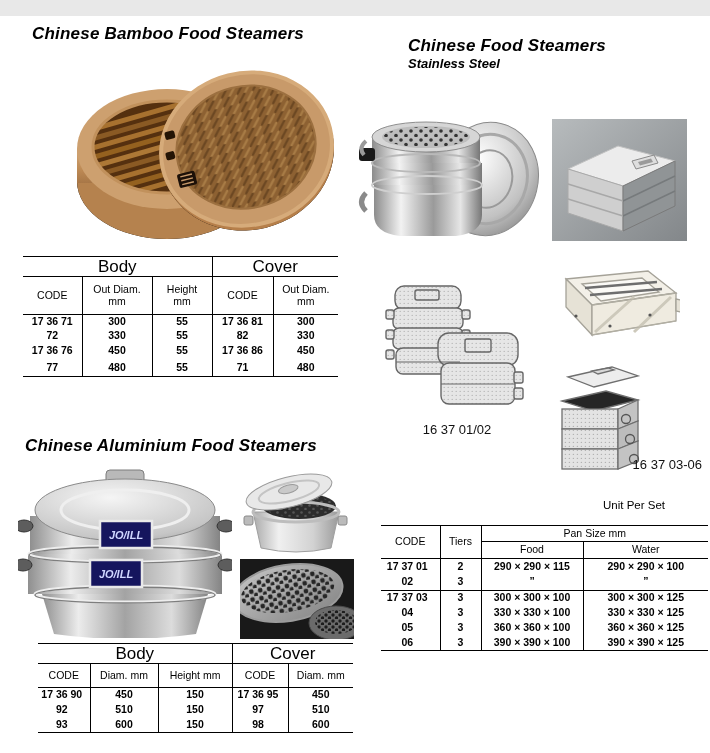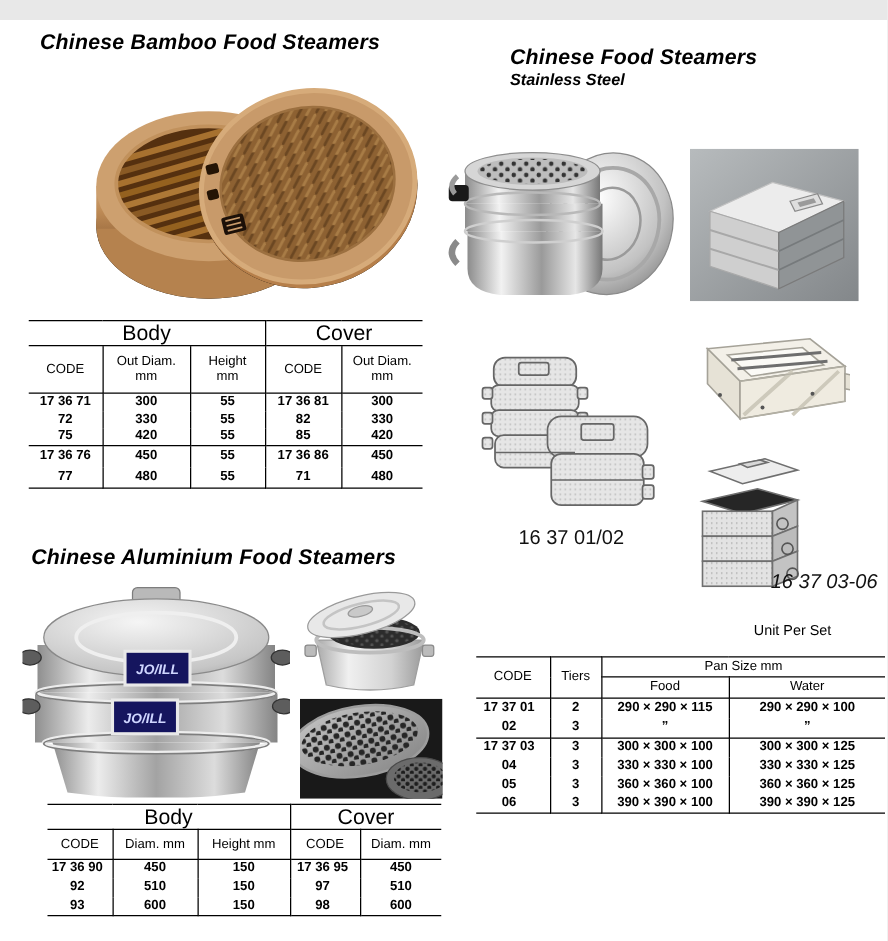--- a/index.html
+++ b/index.html
@@ -10,21 +10,21 @@
   }
   .title {
     position:absolute; font-weight:bold; font-style:italic;
     font-size:17px; white-space:nowrap; letter-spacing:0.2px;
   }
   .subtitle {
     position:absolute; font-weight:bold; font-style:italic;
     font-size:13px; white-space:nowrap;
   }
   .figure { position:absolute; }
-  .fig-label { position:absolute; font-size:16px; color:#111; white-space:nowrap; }
+  .fig-label { position:absolute; font-size:13px; color:#111; white-space:nowrap; }
   .unit-note { position:absolute; font-size:11.5px; text-align:center; }
 
   table.cat {
     position:absolute; border-collapse:collapse; table-layout:fixed;
     font-size:10.5px; line-height:1.12; color:#000;
   }
   table.cat td { padding:0; margin:0; overflow:hidden; white-space:nowrap;
     text-align:center; vertical-align:middle; font-weight:normal; }
   .grp  { font-weight:bold; font-size:17px; }
   .vr   { border-right:1px solid #000; }
@@ -221,21 +221,21 @@
         <rect x="6" y="88" width="56" height="20" fill="url(#st-stip)"></rect>
         <polygon points="62,48 82,39 82,60 62,68" fill="#c3c3c3"></polygon>
         <polygon points="62,68 82,60 82,80 62,88" fill="#bcbcbc"></polygon>
         <polygon points="62,88 82,80 82,100 62,108" fill="#c3c3c3"></polygon>
         <circle cx="70" cy="58" r="4.5" fill="none" stroke="#555"></circle>
         <circle cx="74" cy="78" r="4.5" fill="none" stroke="#555"></circle>
         <circle cx="78" cy="98" r="4.5" fill="none" stroke="#555"></circle>
       </g>
     </svg>
   </div>
-  <div class="fig-label" style="left:590px; top:441px; width:112px; text-align:right;font-style:italic;">16 37 03-06</div>
+  <div class="fig-label" style="left:590px; top:441px; width:112px; text-align:right;">16 37 03-06</div>
 
   <div class="figure" style="left:18px; top:448px;">
     <svg width="214" height="174" viewBox="0 0 214 174">
       <defs>
         <linearGradient id="alb-band" x1="0" y1="0" x2="1" y2="0">
           <stop offset="0" stop-color="#8f8f8f"></stop>
             <stop offset="0.22" stop-color="#ececec"></stop>
           <stop offset="0.5" stop-color="#a3a3a3"></stop>
             <stop offset="0.78" stop-color="#dcdcdc"></stop>
             <stop offset="1" stop-color="#848484"></stop>
@@ -363,27 +363,20 @@
       <td class="vr code">17 36 81</td>
       <td>300</td>
     </tr>
     <tr class="data" style="height:14px">
       <td class="vr code">72</td>
       <td class="vr">330</td>
       <td class="vr">55</td>
       <td class="vr code">82</td>
       <td>330</td>
     </tr>
-    <tr class="data" style="height:14px">
-      <td class="vr code hb">75</td>
-      <td class="vr hb">420</td>
-      <td class="vr hb">55</td>
-      <td class="vr code hb">85</td>
-      <td class="hb">420</td>
-    </tr>
     <tr class="data" style="height:17px">
       <td class="vr code">17 36 76</td>
       <td class="vr">450</td>
       <td class="vr">55</td>
       <td class="vr code">17 36 86</td>
       <td>450</td>
     </tr>
     <tr class="data" style="height:17px">
       <td class="vr code hb">77</td>
       <td class="vr hb">480</td>

